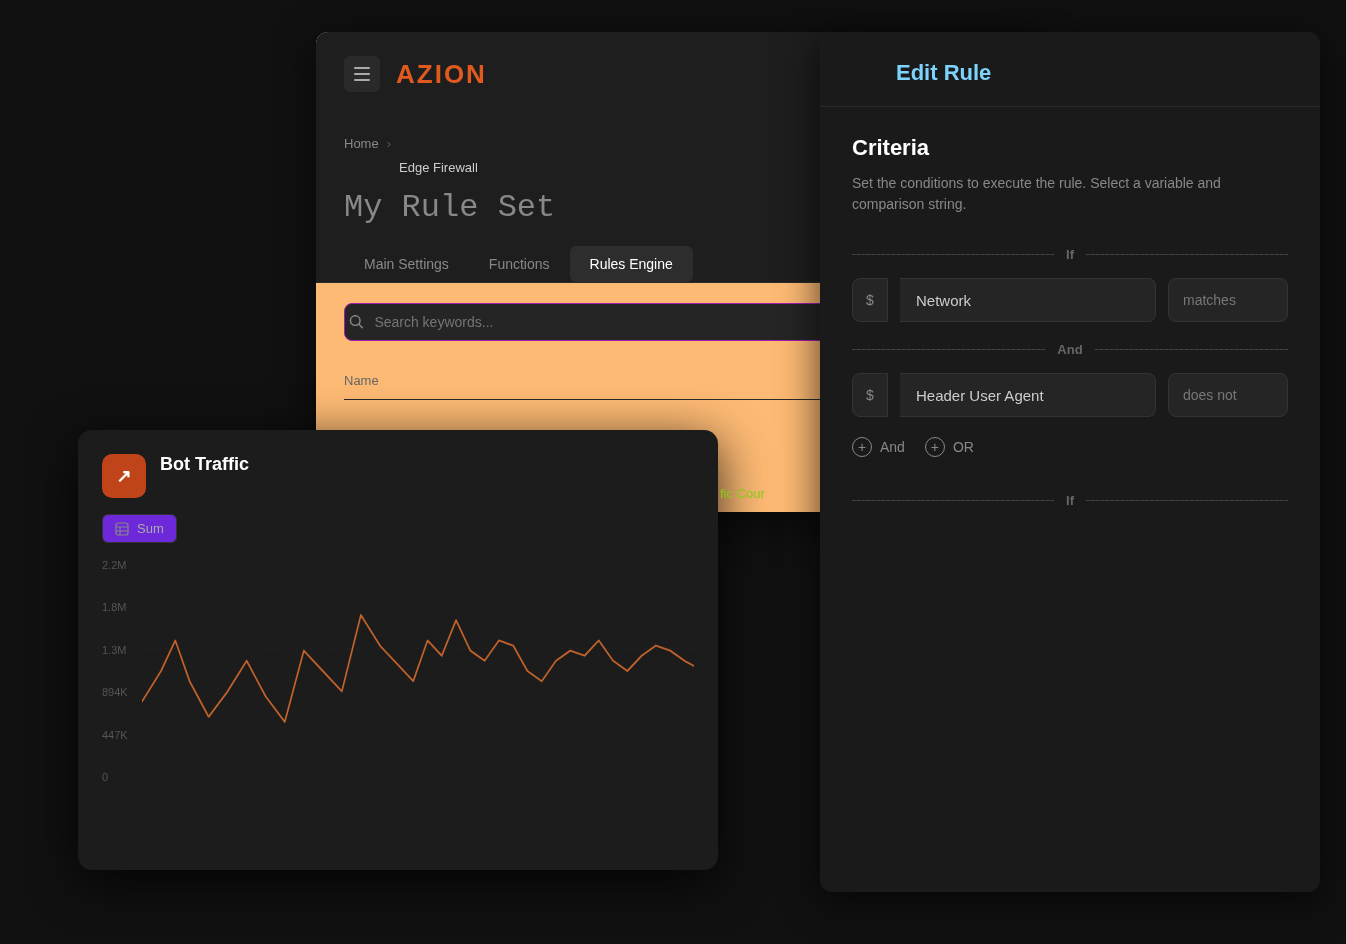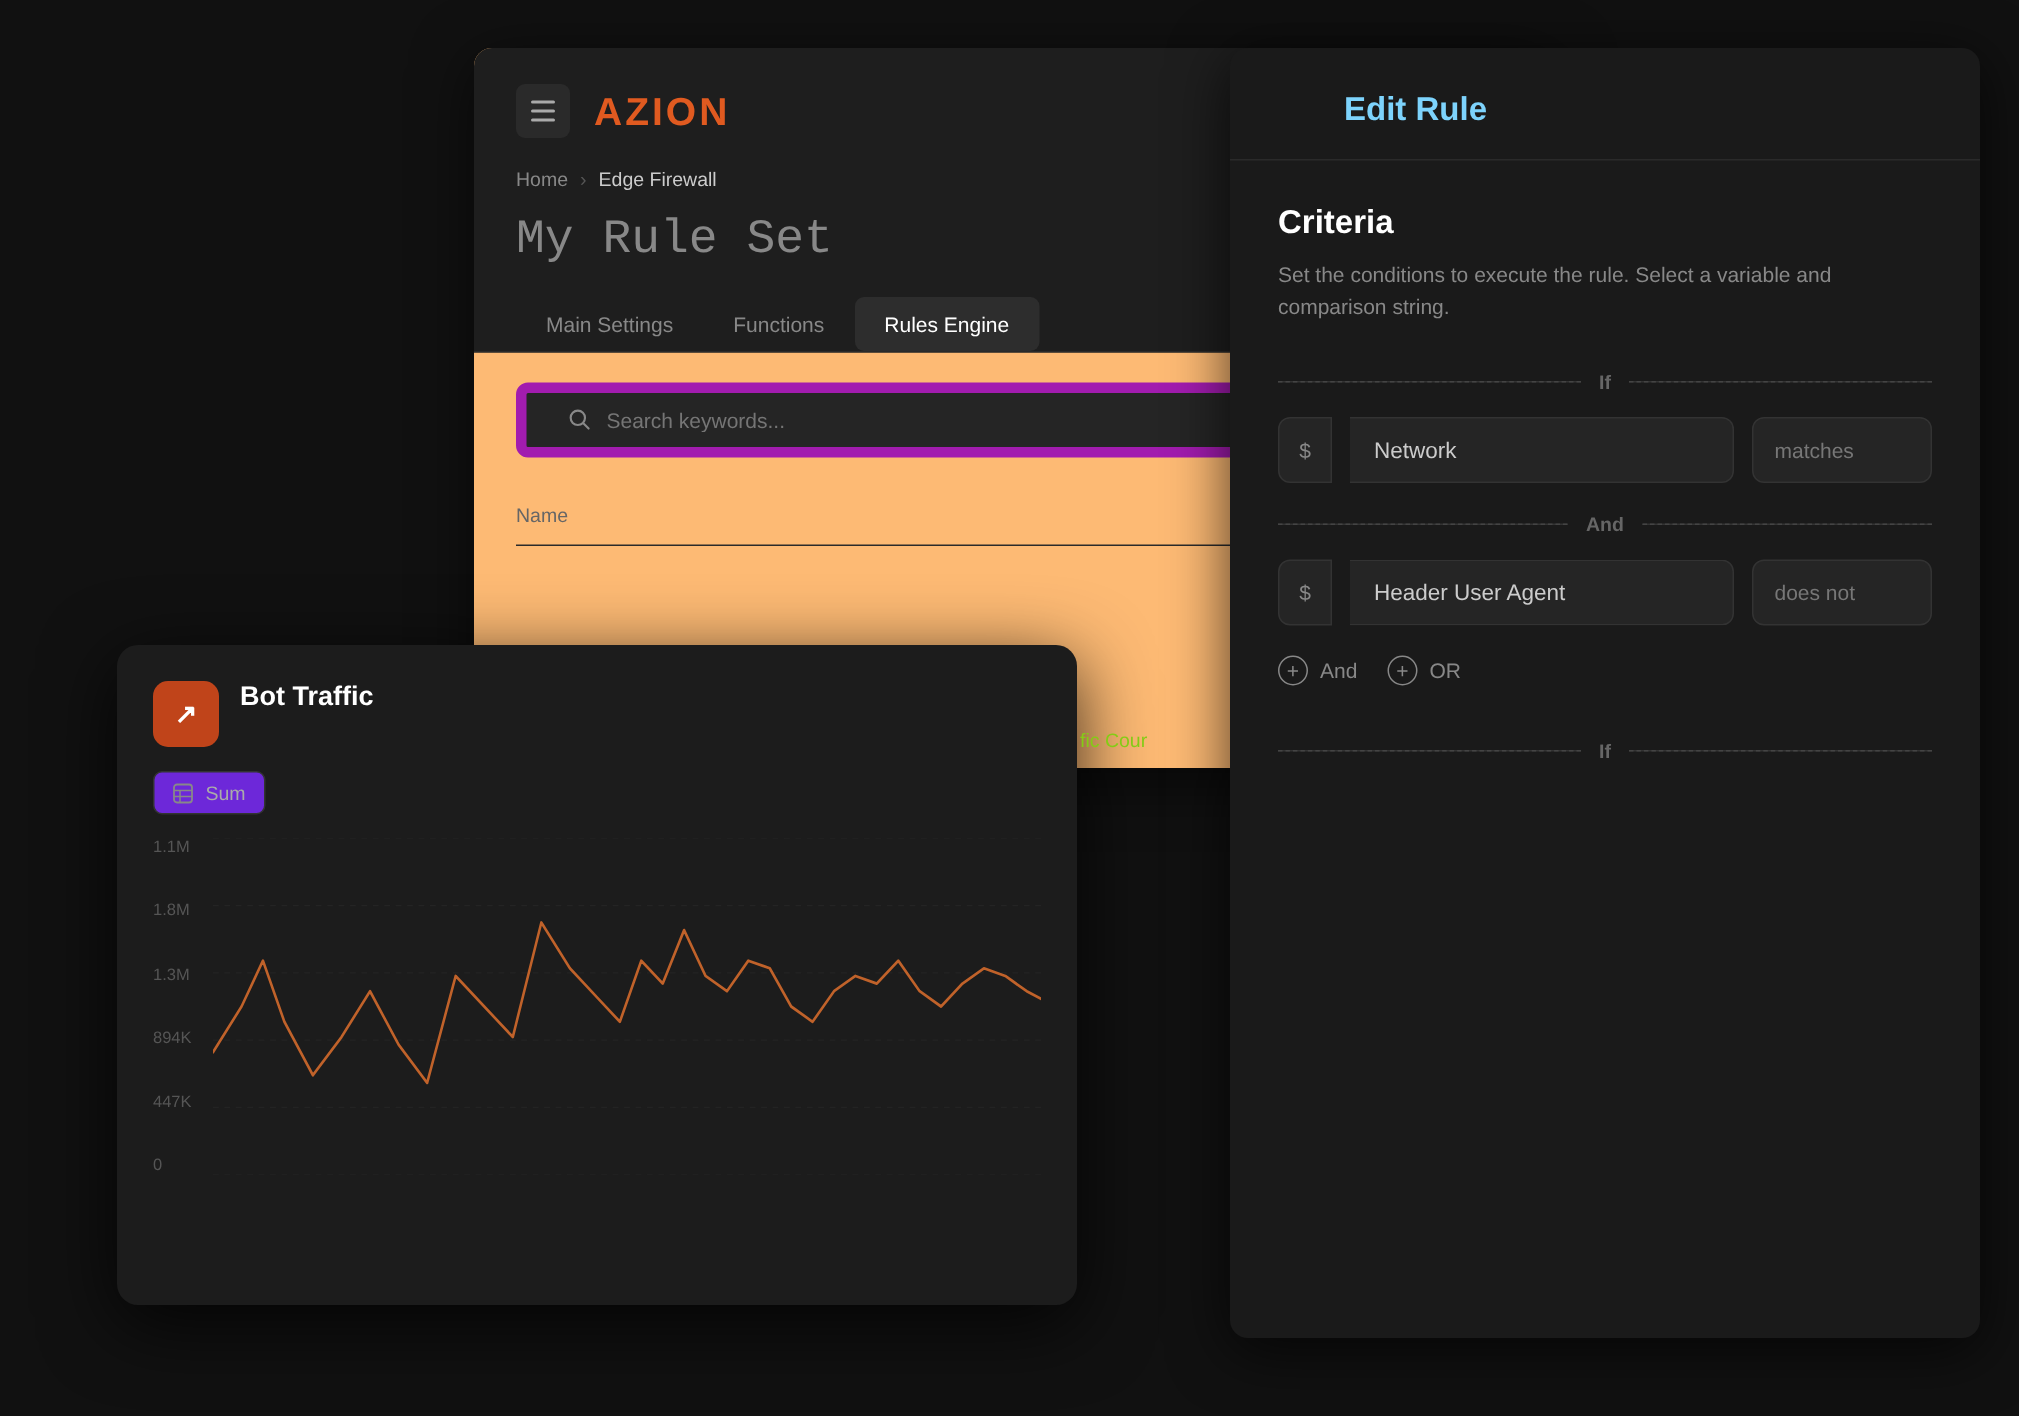--- a/index.html
+++ b/index.html
@@ -86,20 +86,21 @@
 
     .breadcrumb-sep {
       color: #555;
       font-size: 13px;
     }
 
     .breadcrumb-current {
       font-size: 13px;
       color: #ccc;
       font-weight: 500;
+      margin-top: 48px;
     }
 
     .page-title {
       font-size: 32px;
       font-weight: 300;
       color: #888;
       margin-bottom: 20px;
       font-family: Liberation Mono, monospace;
     }
 
@@ -123,23 +124,23 @@
     }
 
     .main-body {
       padding: 20px 28px;
     }
 
     .search-bar {
       display: flex;
       align-items: center;
       background: #252525;
-      border: 7px solid #a21caf;
+      border: 1px solid #a21caf;
       border-radius: 8px;
-      padding: 10px 28px;
+      padding: 10px 4px;
       gap: 10px;
       margin-bottom: 20px;
     }
 
     .search-bar input {
       background: transparent;
       border: none;
       outline: none;
       color: #888;
       font-size: 14px;
@@ -543,21 +544,21 @@
       <line x1="1" y1="5" x2="13" y2="5" stroke="#888" stroke-width="1"></line>
       <line x1="1" y1="9" x2="13" y2="9" stroke="#888" stroke-width="1"></line>
       <line x1="5" y1="5" x2="5" y2="13" stroke="#888" stroke-width="1"></line>
     </svg>
     <span class="sum-text">Sum</span>
   </div>
 
   <div class="chart-area">
     
     <div style="position:absolute; left:24px; top:0; bottom:16px; display:flex; flex-direction:column; justify-content:space-between; z-index:2;">
-      <span class="y-label">1.1M</span>
+      <span class="y-label">2.2M</span>
       <span class="y-label">1.8M</span>
       <span class="y-label">1.3M</span>
       <span class="y-label">894K</span>
       <span class="y-label">447K</span>
       <span class="y-label">0</span>
     </div>
     
     <svg class="chart-svg" viewBox="0 0 580 220" preserveAspectRatio="none" style="padding-left: 40px;">
 
       <line x1="0" y1="0" x2="580" y2="0" stroke="#2a2a2a" stroke-width="0.5" stroke-dasharray="4,4"></line>

